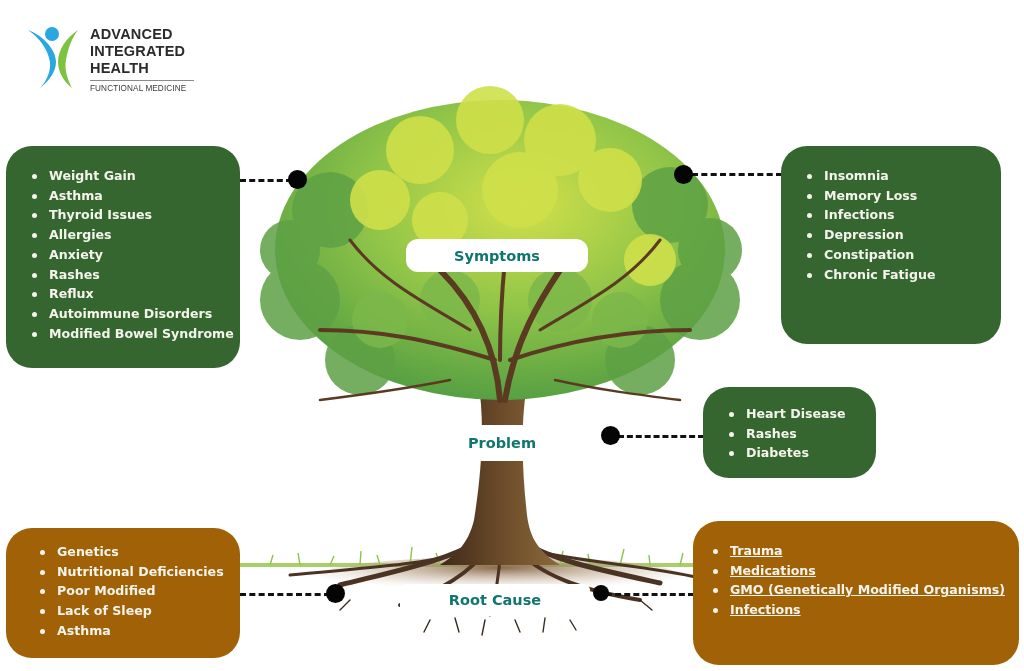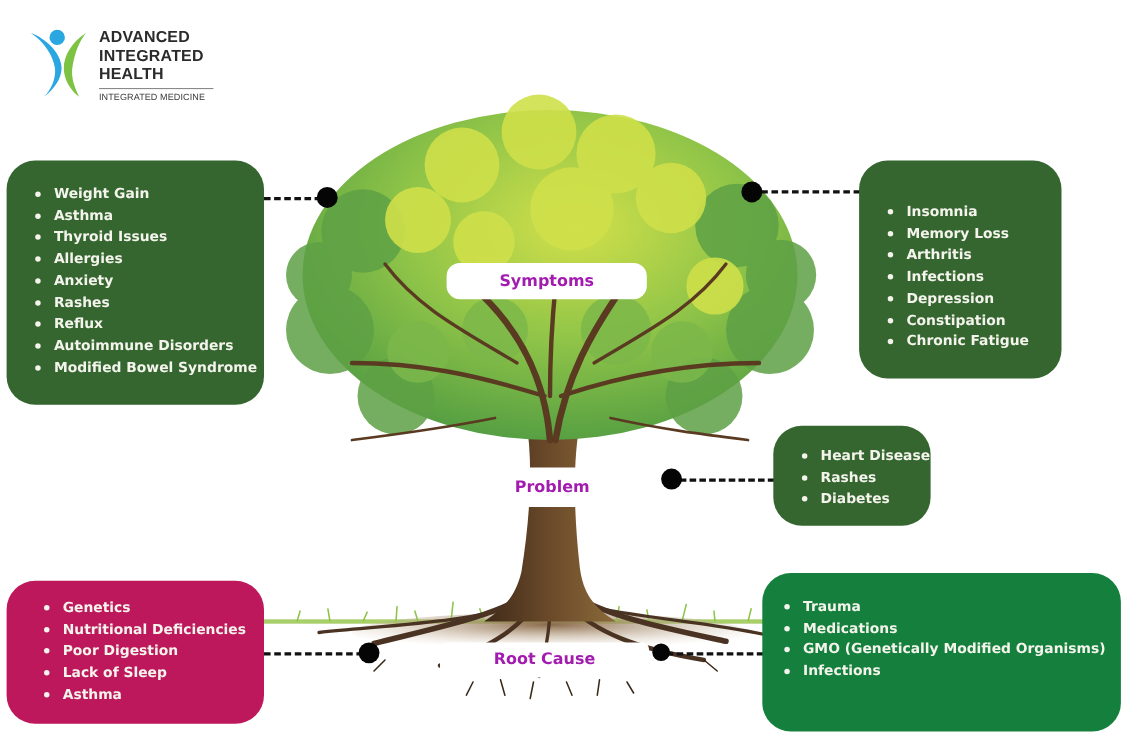--- a/index.html
+++ b/index.html
@@ -25,32 +25,32 @@
     font-size: 12.6px;
   }
   .box ul { list-style: none; }
   .box li { position: relative; padding-left: 21px; line-height: 19.7px; white-space: nowrap; }
   .box li::before {
     content: ""; position: absolute; left: 4px; top: 8px;
     width: 5px; height: 5px; border-radius: 50%; background: #f4f4ec;
   }
 
   #box-tl { left: 6px;   top: 146px; width: 234px; height: 222px; padding: 20px 0 0 22px; }
-  #box-tr { left: 781px; top: 146px; width: 184px; height: 198px; padding: 36px 0 0 22px; }
-  #box-mr { left: 703px; top: 387px; width: 143px; height: 91px;  padding: 17px 0 0 22px; }
+  #box-tr { left: 781px; top: 146px; width: 220px; height: 198px; padding: 20px 0 0 22px; }
+  #box-mr { left: 703px; top: 387px; width: 173px; height: 91px;  padding: 17px 0 0 22px; }
   #box-bl { left: 6px;   top: 528px; width: 234px; height: 130px; padding: 14px 0 0 30px; }
   #box-br { left: 693px; top: 521px; width: 326px; height: 144px; padding: 20px 0 0 16px; }
 
   
   .dash { position: absolute; height: 0; border-top: 3px dashed #111; }
   .dot  { position: absolute; width: 19px; height: 19px; border-radius: 50%; background: #050505; }
 
   
   .pill {
-    position: absolute; background: #ffffff; color: #a21caf;
+    position: absolute; background: #ffffff; color: #0f766e;
     font-family: "DejaVu Sans", sans-serif; font-weight: bold; font-size: 14.5px;
     display: flex; align-items: center; justify-content: center;
   }
   #label-symptoms { left: 406px; top: 239px; width: 182px; height: 33px; border-radius: 12px; }
   #label-problem  { left: 412px; top: 425px; width: 180px; height: 36px; border-radius: 2px; }
   #label-root     { left: 400px; top: 584px; width: 190px; height: 32px; border-radius: 6px; }
 
   .tree { position: absolute; left: 0; top: 0; width: 1024px; height: 671px; }
 </style>
 </head>
@@ -60,21 +60,21 @@
   <svg class="logo-mark" viewBox="0 0 56 66">
     <circle cx="26" cy="10" r="7" fill="#2aa7e0"></circle>
     <path d="M2 6 C14 14 22 26 24 38 C25 48 20 58 14 64 C22 58 30 48 30 38 C30 26 18 12 2 6 Z" fill="#2aa7e0"></path>
     <path d="M52 6 C40 14 32 26 32 38 C32 48 38 58 46 64 C42 56 38 46 40 36 C42 24 46 14 52 6 Z" fill="#7dc242"></path>
   </svg>
   <div class="logo-text">
     <div class="logo-line">ADVANCED</div>
     <div class="logo-line">INTEGRATED</div>
     <div class="logo-line">HEALTH</div>
     <div class="logo-rule"></div>
-    <div class="logo-sub">INTEGRATED MEDICINE</div>
+    <div class="logo-sub">FUNCTIONAL MEDICINE</div>
   </div>
 </div>
 
 <svg class="tree" viewBox="0 0 1024 671">
   <defs>
     <radialGradient id="canopyGrad" cx="0.55" cy="0.35" r="0.7">
       <stop offset="0" stop-color="#d2e04a"></stop>
       <stop offset="0.5" stop-color="#8fc448"></stop>
       <stop offset="1" stop-color="#4e9a42"></stop>
     </radialGradient>
@@ -187,46 +187,45 @@
     <li>Reflux</li>
     <li>Autoimmune Disorders</li>
     <li>Modified Bowel Syndrome</li>
   </ul>
 </div>
 
 <div class="box" id="box-tr" style="background: rgb(53, 102, 48); color: rgb(244, 244, 236);">
   <ul>
     <li>Insomnia</li>
     <li>Memory Loss</li>
-    <li>Arthritis</li>
     <li>Infections</li>
     <li>Depression</li>
     <li>Constipation</li>
     <li>Chronic Fatigue</li>
   </ul>
 </div>
 
 <div class="box" id="box-mr" style="background: rgb(53, 102, 48); color: rgb(244, 244, 236);">
   <ul>
     <li>Heart Disease</li>
     <li>Rashes</li>
     <li>Diabetes</li>
   </ul>
 </div>
 
-<div class="box" id="box-bl" style="background: #be185d; color: rgb(244, 244, 236);">
+<div class="box" id="box-bl" style="background: #a16207; color: rgb(244, 244, 236);">
   <ul>
     <li>Genetics</li>
     <li>Nutritional Deficiencies</li>
-    <li>Poor Digestion</li>
+    <li>Poor Modified</li>
     <li>Lack of Sleep</li>
     <li>Asthma</li>
   </ul>
 </div>
 
-<div class="box" id="box-br" style="background: #15803d; color: rgb(244, 244, 236);">
+<div class="box" id="box-br" style="background: #a16207; color: rgb(244, 244, 236); text-decoration: underline;">
   <ul>
     <li>Trauma</li>
     <li>Medications</li>
     <li>GMO (Genetically Modified Organisms)</li>
     <li>Infections</li>
   </ul>
 </div>
 
 </body></html>

